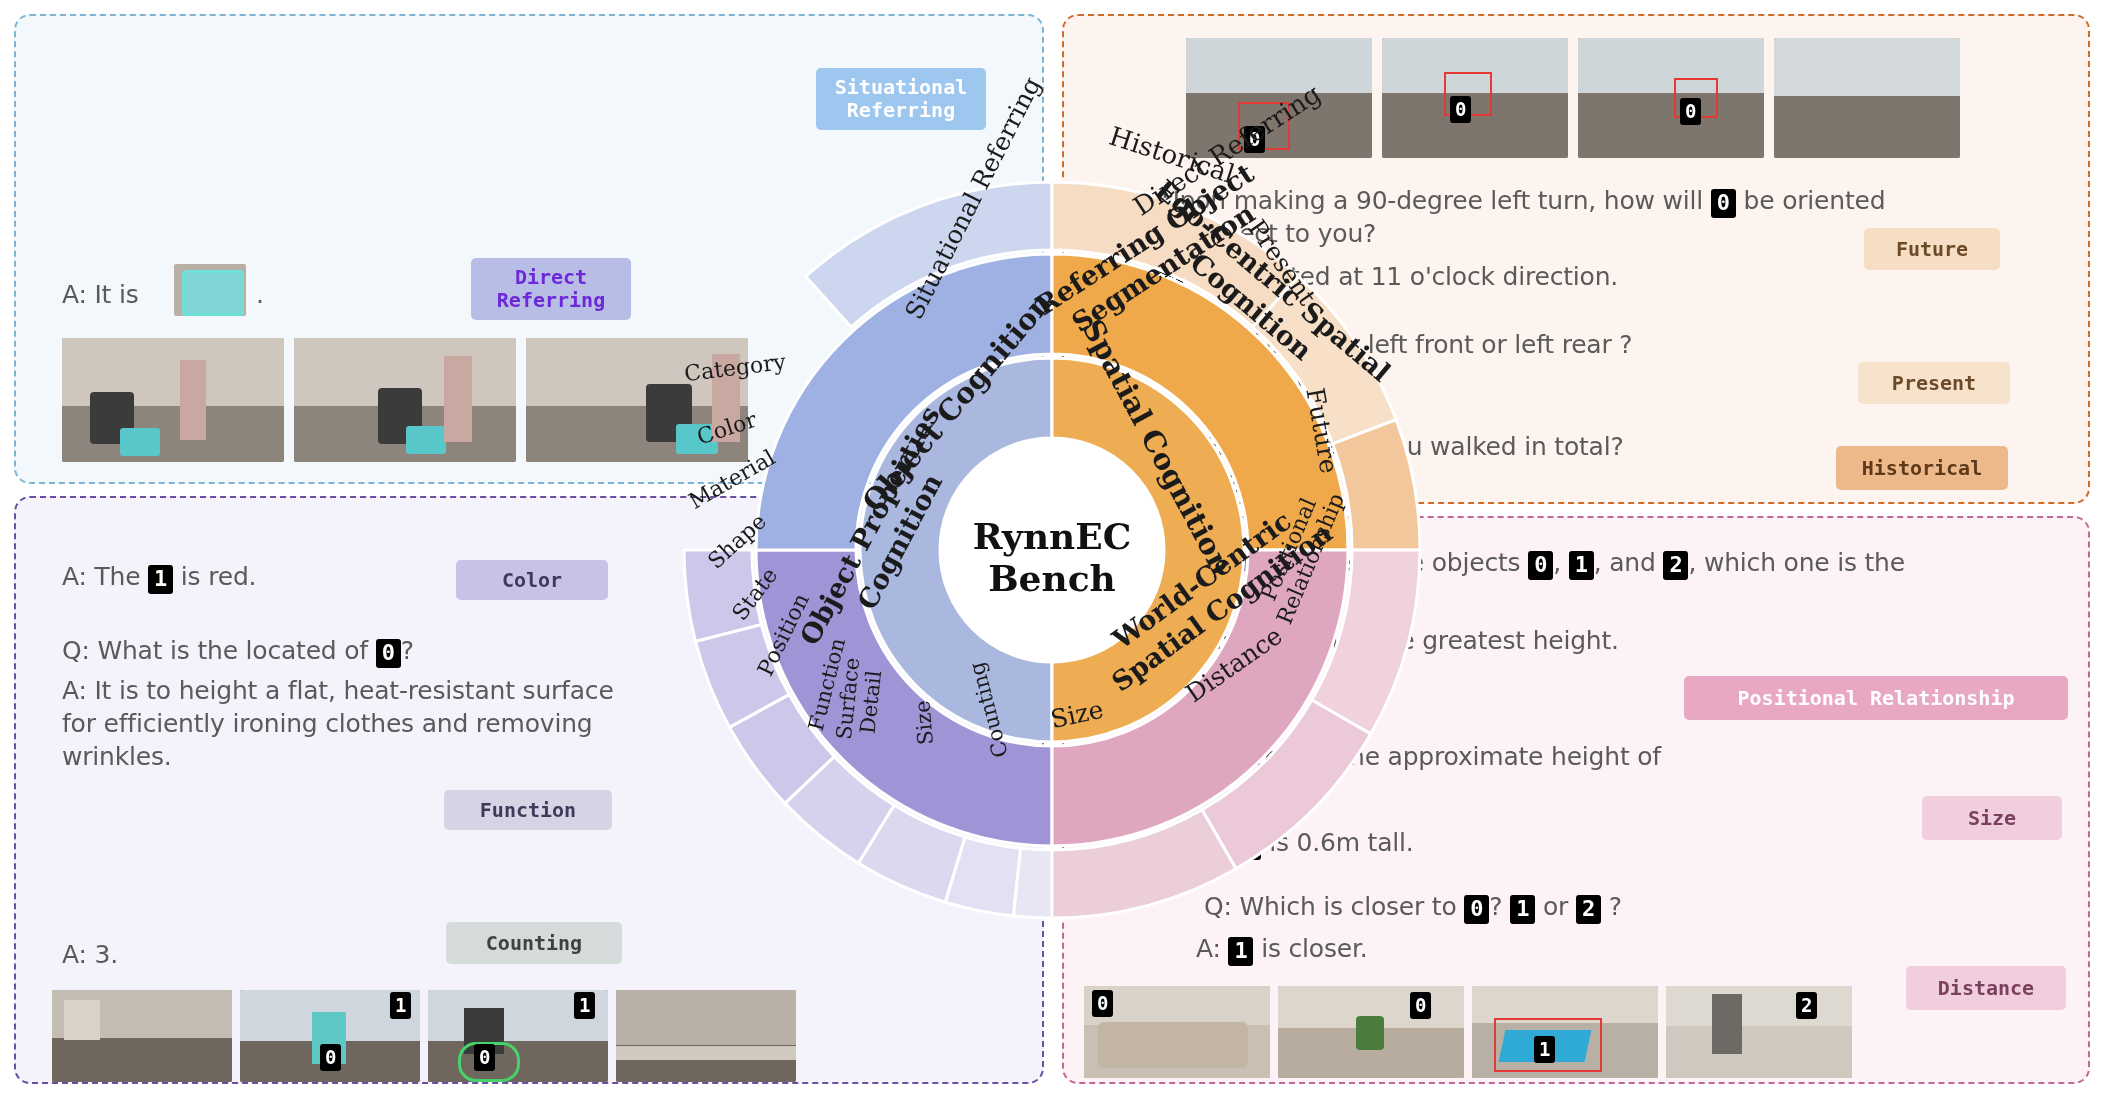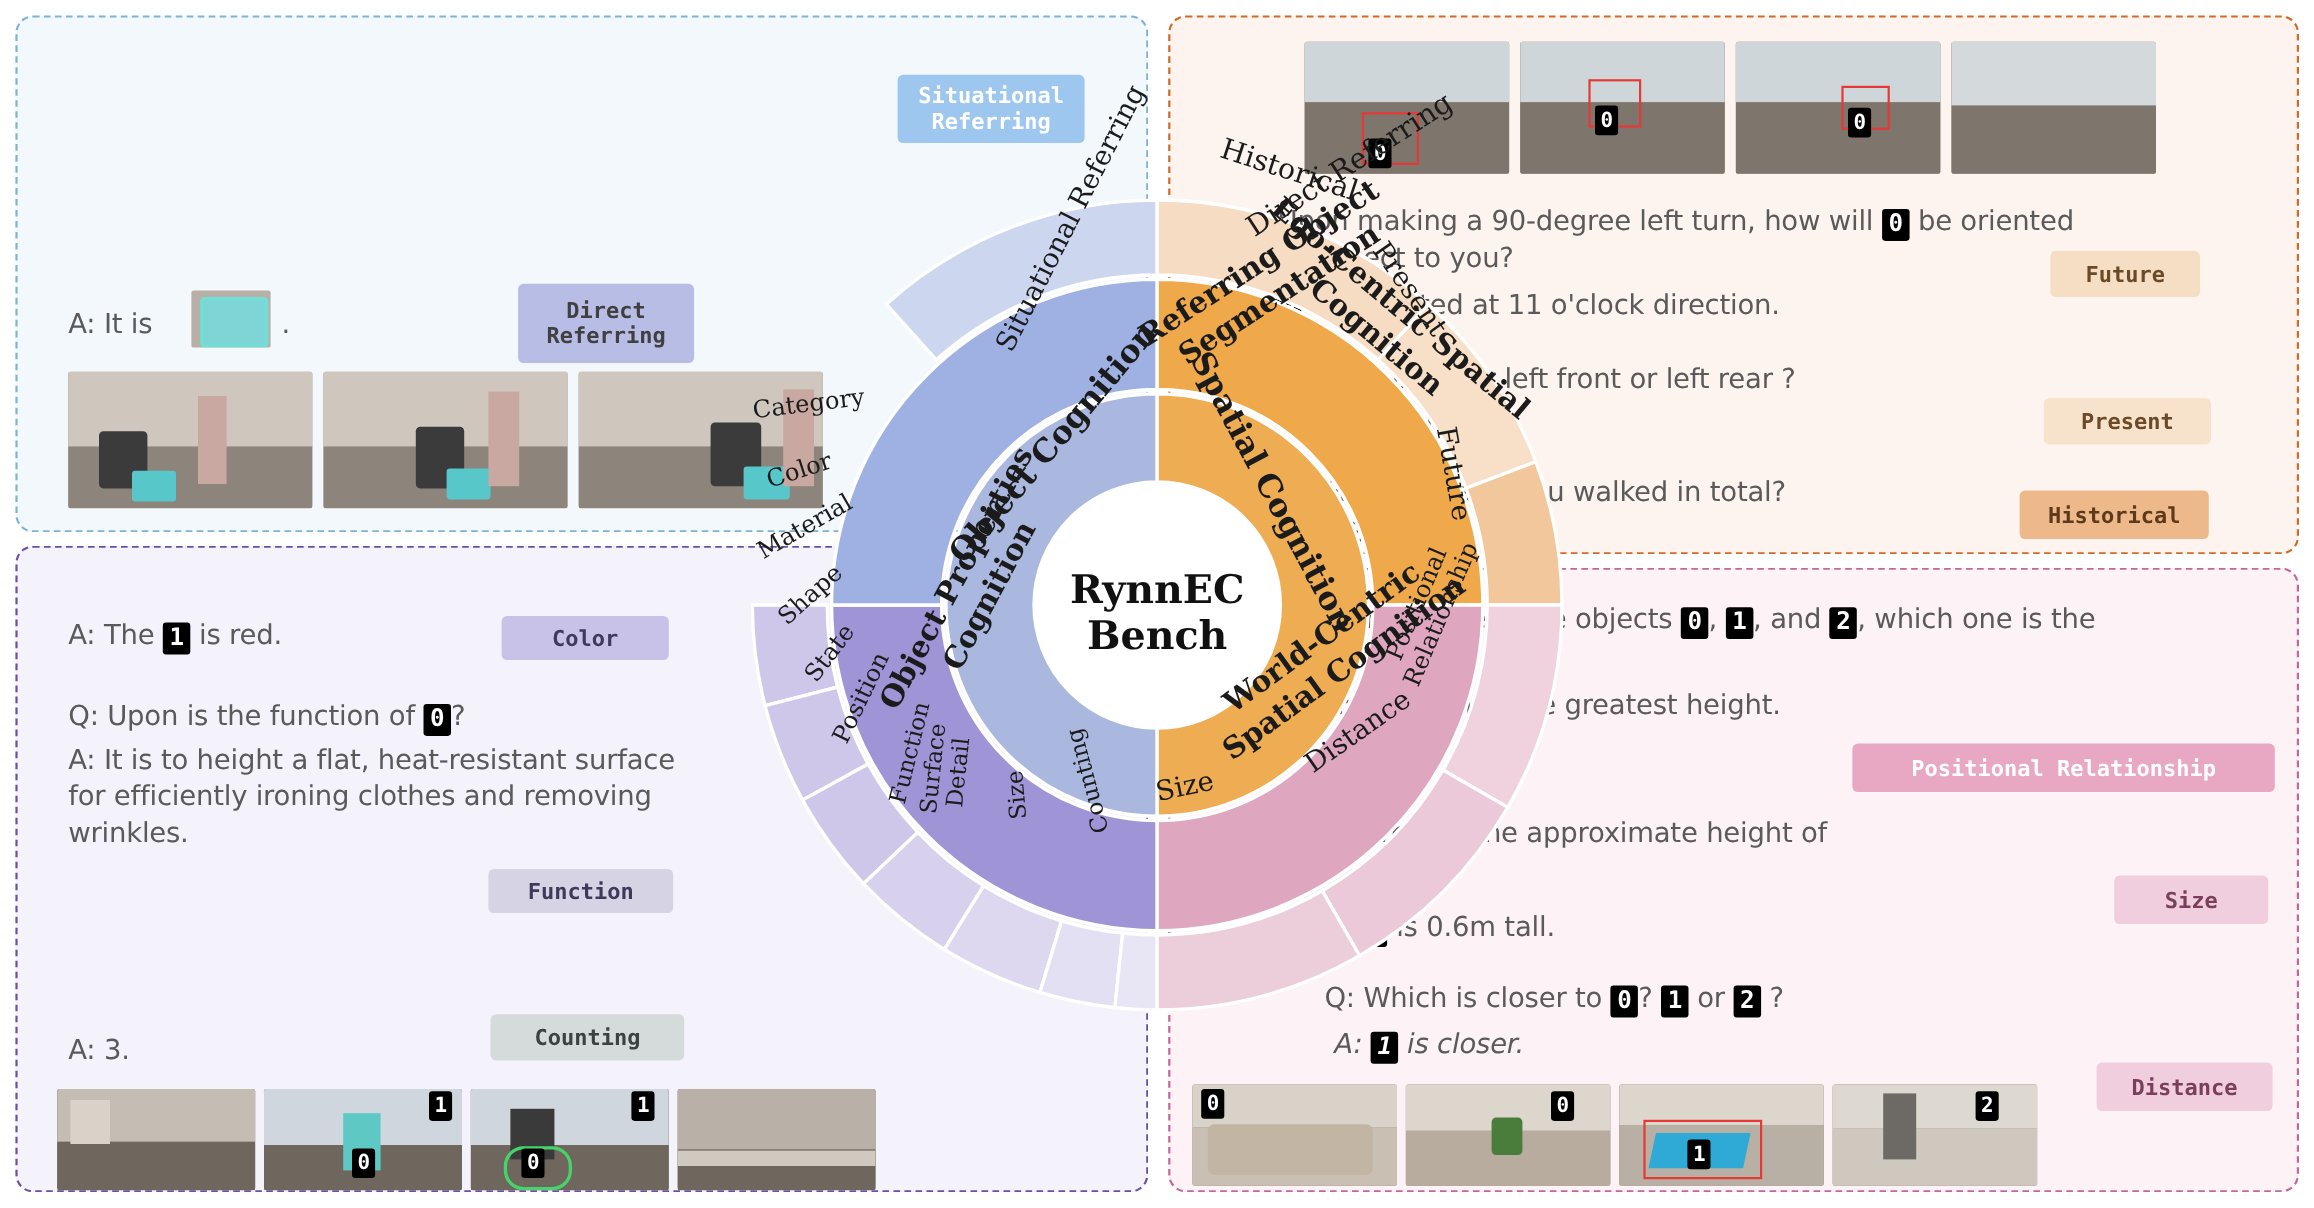--- a/index.html
+++ b/index.html
@@ -130,21 +130,21 @@
 </head>
 <body>
 
 <div class="panel" id="panel-tl">
 
 
   <div class="tag" style="left:800px; top:52px; width:170px; height:62px; background:#9ec7ef; color:#ffffff; white-space:pre-line;">Situational
 Referring</div>
 
 
-  <div class="tag" style="left:455px; top:242px; width:160px; height:72px; background:#b8bde6; color:#404040; white-space:pre-line;">Direct
+  <div class="tag" style="left:455px; top:242px; width:160px; height:62px; background:#b8bde6; color:#6d28d9; white-space:pre-line;">Direct
 Referring</div>
 
   <div class="qtext" style="left:46px; top:262px;">
     <span>A: It is</span>
   </div>
 
   <div class="photo" style="left:158px; top:248px; width:72px; height:52px; background:#b8b0a6;">
     <div style="position:absolute;left:8px;top:6px;width:56px;height:40px;background:#7fd4d6;border:3px solid #6fe0d8;border-radius:4px;"></div>
   </div>
   <div class="qtext" style="left:240px; top:262px;">.</div>
@@ -173,21 +173,21 @@
 </div>
 
 <div class="panel" id="panel-bl">
 
   <div class="qtext" style="left:46px; top:62px;">
     <span>A: The </span><span class="chip">1</span><span> is red.</span>
   </div>
   <div class="tag" style="left:440px; top:62px; width:152px; height:40px; background:#c8c1e8; color:#3f3a5c;">Color</div>
 
   <div class="qtext" style="left:46px; top:136px;">
-    <span>Q: Upon is the function of </span><span class="chip">0</span><span>?</span>
+    <span>Q: What is the located of </span><span class="chip">0</span><span>?</span>
   </div>
   <div class="qtext" style="left:46px; top:176px; width:560px;">A: It is to height a flat, heat-resistant surface for efficiently ironing clothes and removing wrinkles.</div>
   <div class="tag" style="left:428px; top:292px; width:168px; height:40px; background:#d6d4e4; color:#3f3a5c;">Function</div>
 
   <div class="qtext" style="left:46px; top:440px;">A: 3.</div>
   <div class="tag" style="left:430px; top:424px; width:176px; height:42px; background:#d5dbdb; color:#3c4242;">Counting</div>
 
   <div class="photo" style="left:36px; top:492px; width:180px; height:92px; background:#7a7068;">
     <div style="position:absolute;left:0;top:0;width:100%;height:52%;background:#c4bdb3;"></div>
     <div style="position:absolute;left:0;bottom:0;width:100%;height:48%;background:#6f665e;"></div>
@@ -279,21 +279,21 @@
     of <span class="chip">1</span><span>?</span>
   </div>
   <div class="qtext" style="left:140px; top:308px;">
     <span>A: </span><span class="chip">1</span><span> is 0.6m tall.</span>
   </div>
   <div class="tag" style="left:858px; top:278px; width:140px; height:44px; background:#f0cede; color:#7a3f5c;">Size</div>
 
   <div class="qtext" style="left:140px; top:372px;">
     <span>Q: Which is closer to </span><span class="chip">0</span><span>? </span><span class="chip">1</span><span> or </span><span class="chip">2</span><span> ?</span>
   </div>
-  <div class="qtext" style="left:149px; top:414px;font-style:italic;">
+  <div class="qtext" style="left:132px; top:414px;">
     <span>A: </span><span class="chip">1</span><span> is closer.</span>
   </div>
   <div class="tag" style="left:842px; top:448px; width:160px; height:44px; background:#f0cede; color:#7a3f5c;">Distance</div>
 
   <div class="photo" style="left:20px; top:468px; width:186px; height:92px; background:#9a9086;">
     <div style="position:absolute;left:0;top:0;width:100%;height:42%;background:#d8d2c8;"></div>
     <div style="position:absolute;left:0;bottom:0;width:100%;height:58%;background:#c9bfb2;"></div>
     <div style="position:absolute;left:14px;top:36px;width:150px;height:46px;background:#c2b5a4;border-radius:6px;"></div>
     <div class="lbl" style="left:8px; top:4px;">0</div>
   </div>

